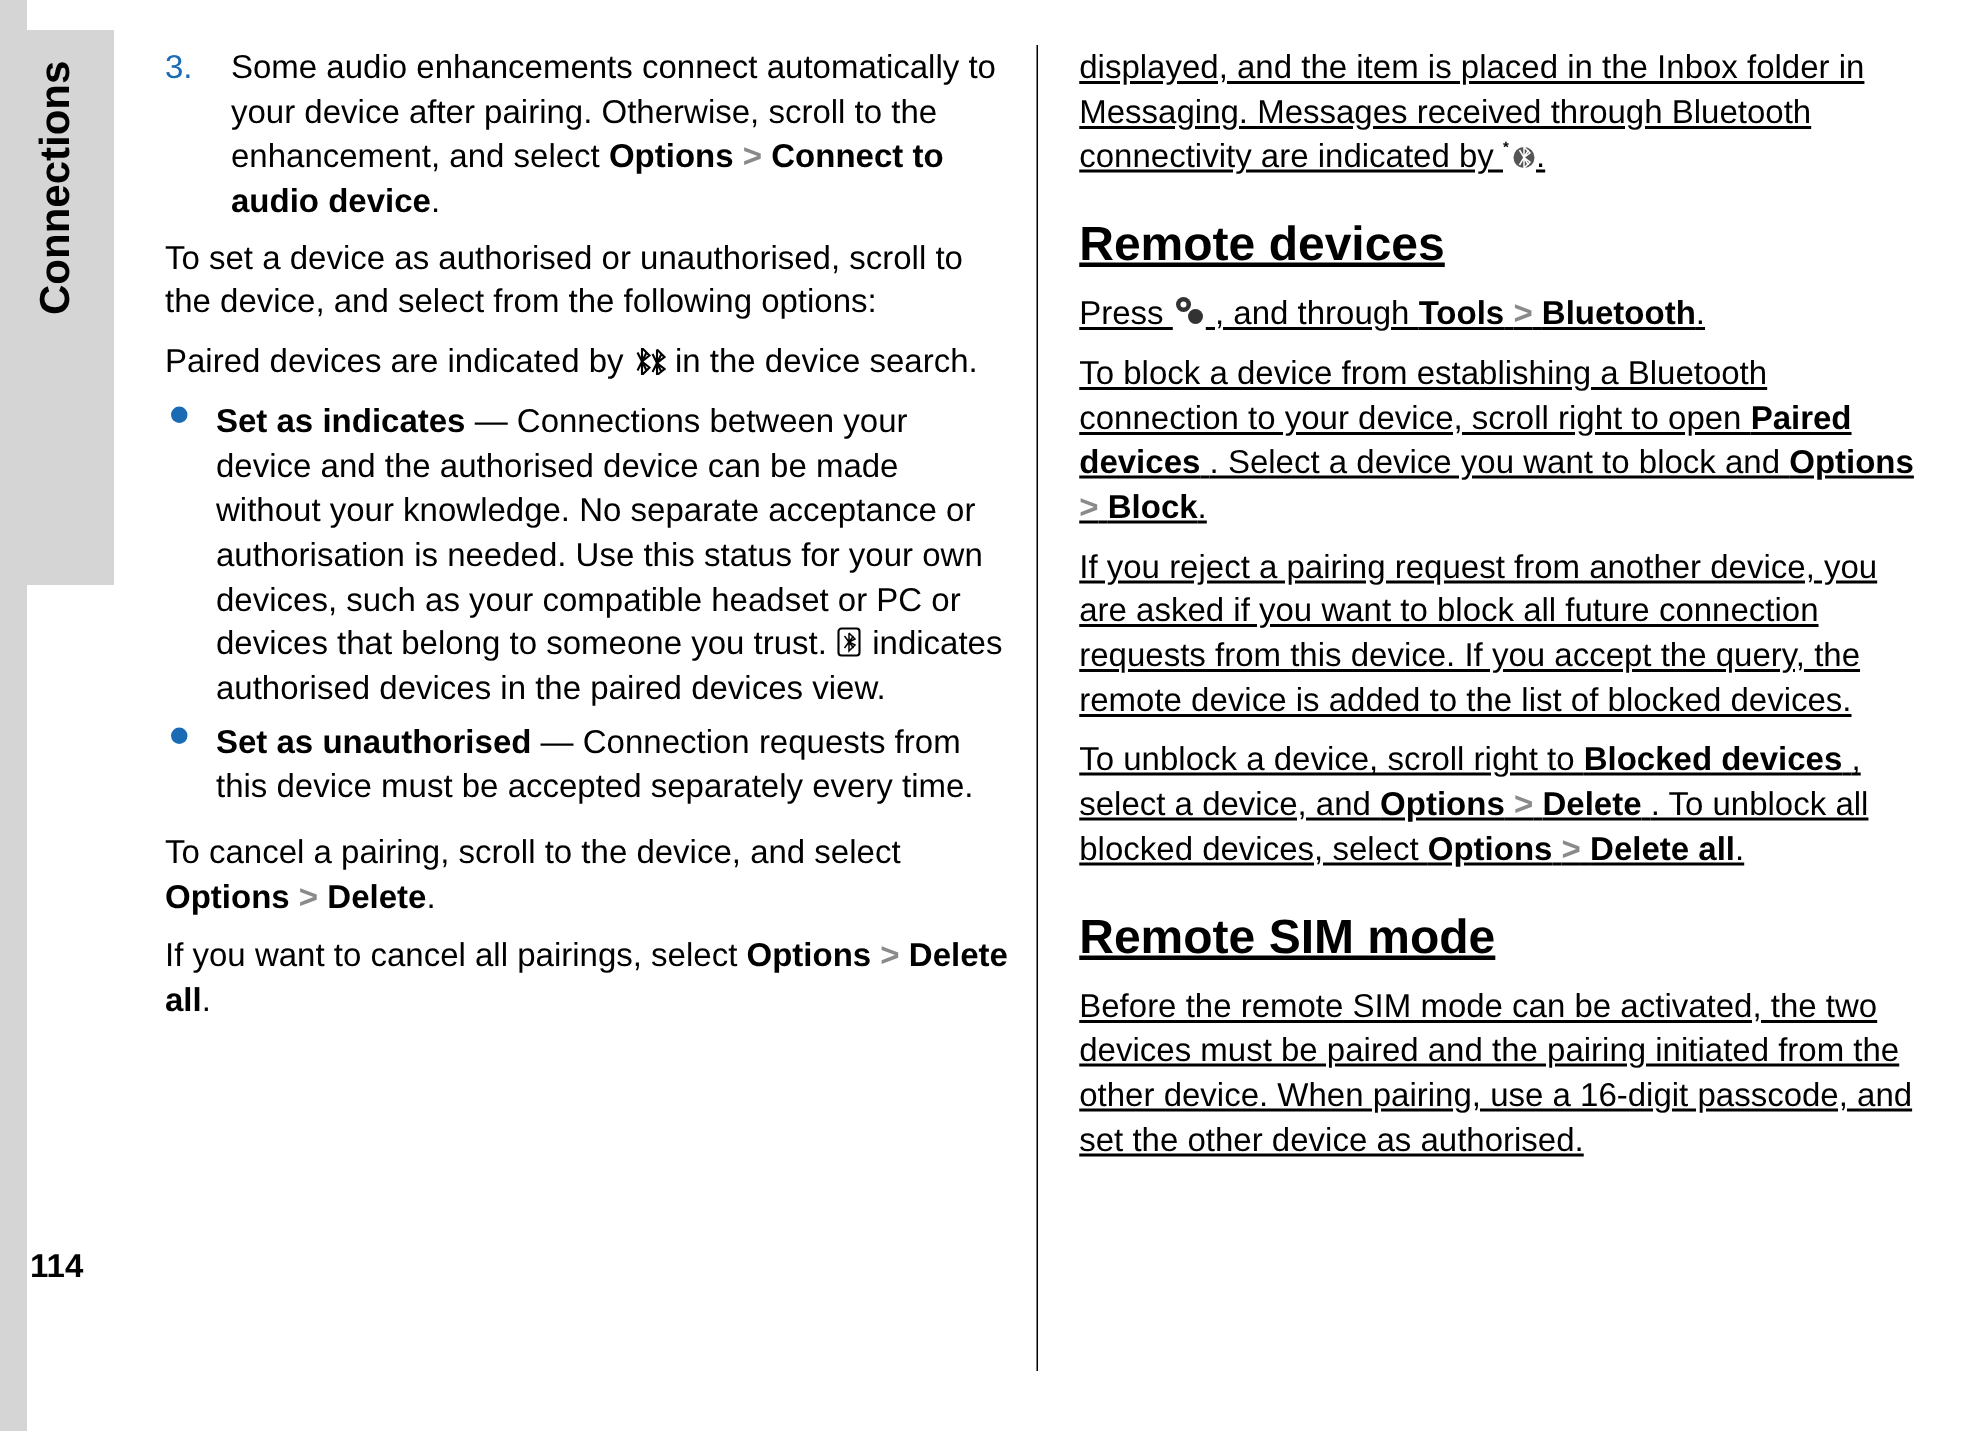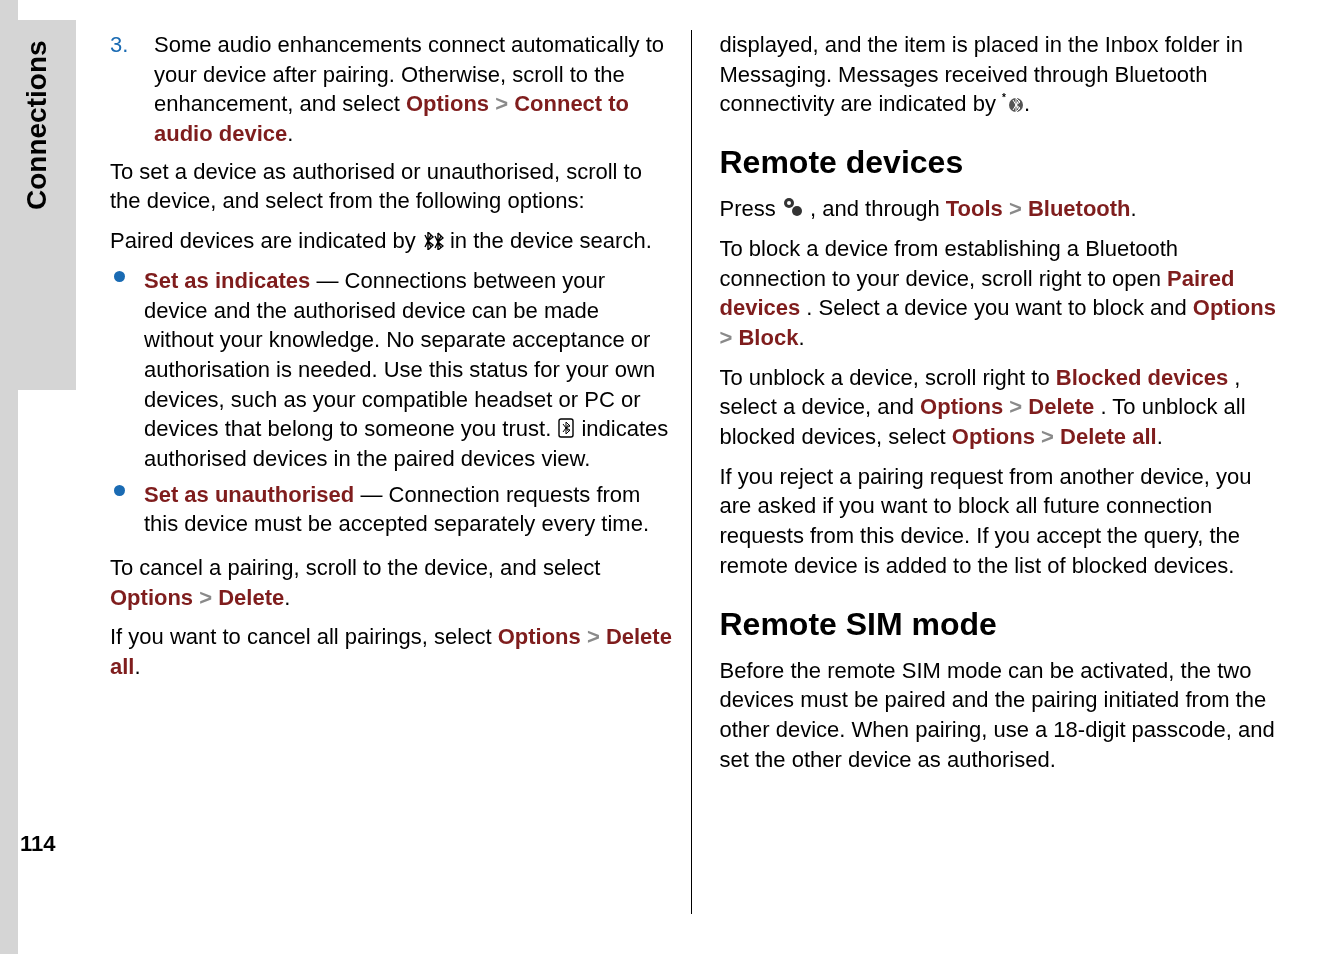--- a/index.html
+++ b/index.html
@@ -53,20 +53,21 @@
     gap: 0;
   }
   .col {
     flex: 1;
     padding: 0 18px 0 0;
   }
   .col + .col {
     border-left: 1.5px solid #000;
     padding-left: 28px;
     padding-right: 0;
+    text-decoration: underline;
   }
   h2 {
     font-size: 32px;
     font-weight: bold;
     margin-top: 22px;
     margin-bottom: 10px;
   }
   p { margin-bottom: 10px; }
   .ol-item {
     position: relative;
@@ -86,21 +87,21 @@
   }
   .ul-bullet {
     position: absolute;
     left: 4px; top: 5px;
     width: 11px; height: 11px;
     border-radius: 50%;
     background: #1a6bb3;
   }
   .mlabel {
     font-weight: bold;
-    color: #7f1d1d;
+    color: #000000;
   }
   .gt {
     color: #8a8a8a;
     font-weight: bold;
   }
   .ico {
     display: inline-block;
     vertical-align: -2px;
   }
   .ico svg { display: block; }
@@ -204,32 +205,32 @@
 
     <p>
       <span>To block a device from establishing a Bluetooth connection to your device, scroll right to open </span>
       <span class="mlabel">Paired devices</span>
       <span>. Select a device you want to block and </span>
       <span class="mlabel">Options</span>
       <span class="gt">&gt;</span>
       <span class="mlabel">Block</span><span>.</span>
     </p>
 
+    <p>If you reject a pairing request from another device, you are asked if you want to block all future connection requests from this device. If you accept the query, the remote device is added to the list of blocked devices.</p>
+
     <p>
       <span>To unblock a device, scroll right to </span>
       <span class="mlabel">Blocked devices</span>
       <span>, select a device, and </span>
       <span class="mlabel">Options</span>
       <span class="gt">&gt;</span>
       <span class="mlabel">Delete</span>
       <span>. To unblock all blocked devices, select </span>
       <span class="mlabel">Options</span>
       <span class="gt">&gt;</span>
       <span class="mlabel">Delete all</span><span>.</span>
     </p>
 
-    <p>If you reject a pairing request from another device, you are asked if you want to block all future connection requests from this device. If you accept the query, the remote device is added to the list of blocked devices.</p>
-
     <h2>Remote SIM mode</h2>
 
-    <p>Before the remote SIM mode can be activated, the two devices must be paired and the pairing initiated from the other device. When pairing, use a 18-digit passcode, and set the other device as authorised.</p>
+    <p>Before the remote SIM mode can be activated, the two devices must be paired and the pairing initiated from the other device. When pairing, use a 16-digit passcode, and set the other device as authorised.</p>
   </div>
 </div>
 
 </body></html>

